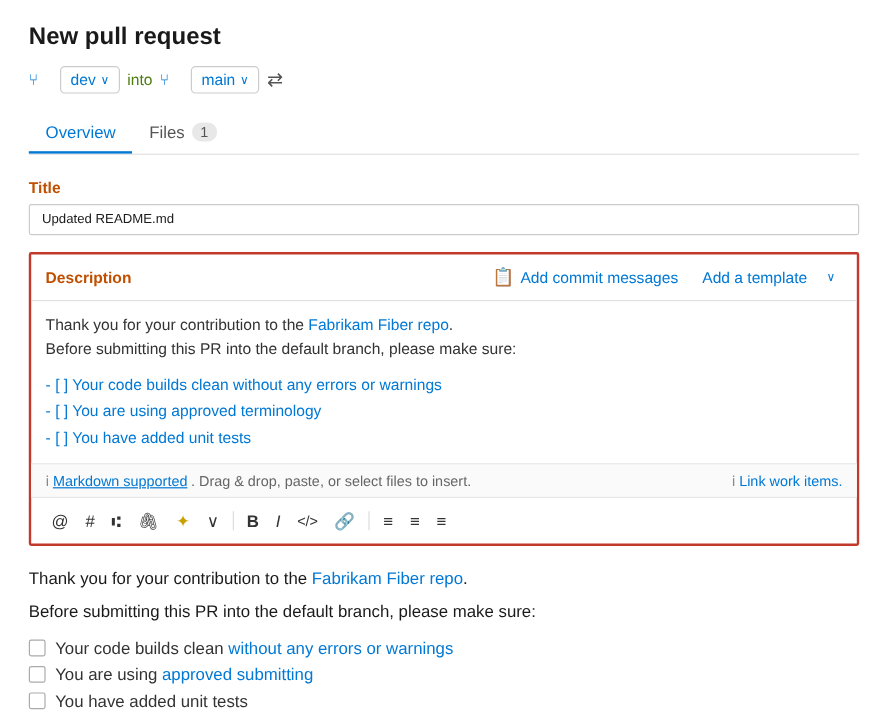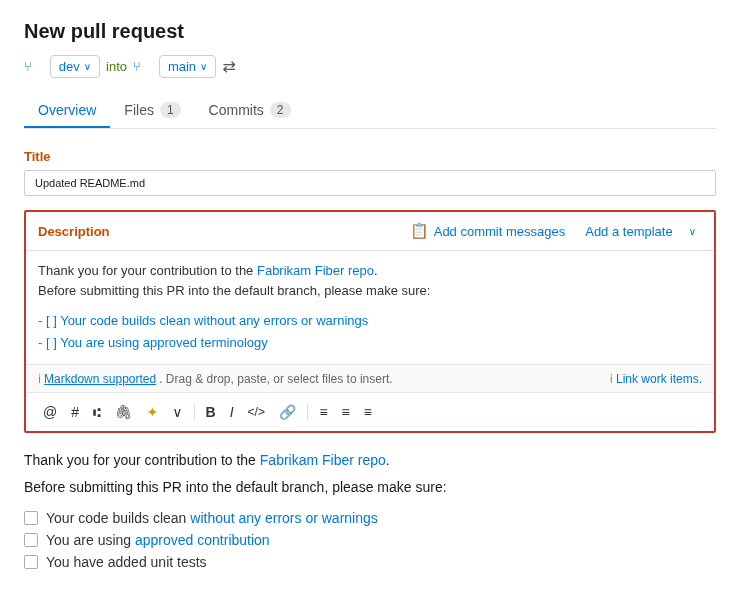--- a/index.html
+++ b/index.html
@@ -269,24 +269,20 @@
   </div>
 
   <div class="tabs">
     <div class="tab active">
       <span>Overview</span>
     </div>
     <div class="tab">
       <span>Files</span>
       <span class="tab-badge">1</span>
     </div>
-    <div class="tab">
-      <span>Commits</span>
-      <span class="tab-badge">2</span>
-    </div>
   </div>
 
   <div>
     <div class="section-label">Title</div>
     <input class="title-input" type="text" value="Updated README.md" style="">
   </div>
 
   <div class="description-box">
     <div class="description-header">
       <span class="description-label">Description</span>
@@ -301,20 +297,21 @@
     </div>
 
     <div class="description-editor">
       <div>
         <span>Thank you for your contribution to the </span><span class="desc-text-blue">Fabrikam Fiber repo</span><span>.</span>
       </div>
       <div>Before submitting this PR into the default branch, please make sure:</div>
       <div class="desc-checklist">
         <div class="item">- [ ] Your code builds clean without any errors or warnings</div>
         <div class="item">- [ ] You are using approved terminology</div>
+        <div class="item">- [ ] You have added unit tests</div>
       </div>
     </div>
 
     <div class="desc-footer">
       <div>
         <span style="display:inline-flex;align-items:center;gap:3px;">
           <span style="color:#888;">ℹ</span>
           <span class="markdown-link">Markdown supported</span>
           <span>. Drag &amp; drop, paste, or select files to insert.</span>
         </span>
@@ -353,21 +350,21 @@
       <span>Thank you for your contribution to the </span><span class="preview-blue">Fabrikam Fiber repo</span><span>.</span>
     </div>
     <div class="preview-text">Before submitting this PR into the default branch, please make sure:</div>
     <div class="preview-checklist">
       <div class="preview-item">
         <div class="checkbox-empty"></div>
         <span class="preview-item-text">Your code builds clean <span class="blue">without any errors or warnings</span></span>
       </div>
       <div class="preview-item">
         <div class="checkbox-empty"></div>
-        <span class="preview-item-text">You are using <span class="blue">approved contribution</span></span>
+        <span class="preview-item-text">You are using <span class="blue">approved submitting</span></span>
       </div>
       <div class="preview-item">
         <div class="checkbox-empty"></div>
         <span class="preview-item-text">You have added unit tests</span>
       </div>
     </div>
   </div>
 
 </div>
 

